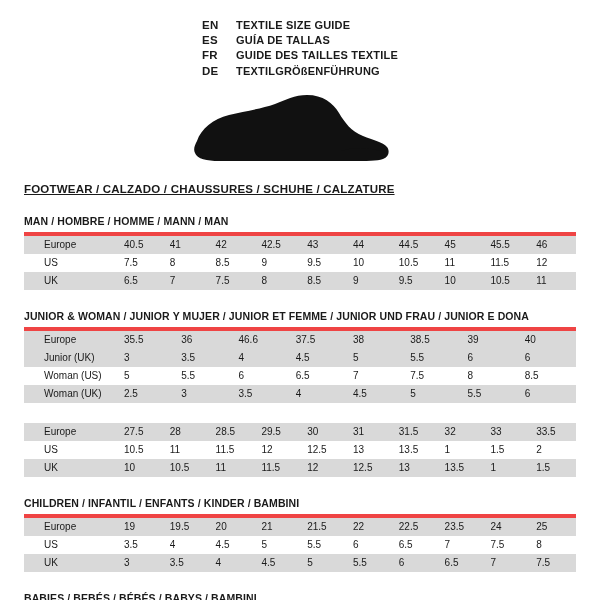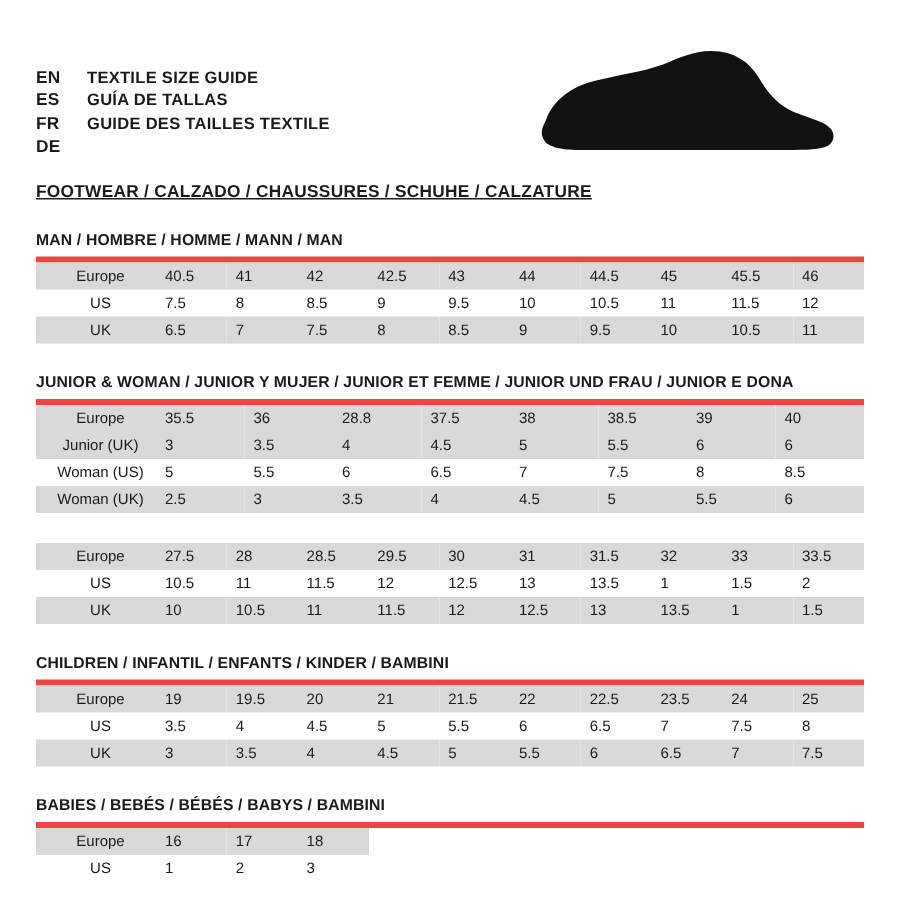--- a/index.html
+++ b/index.html
@@ -18,22 +18,23 @@
     position: relative;
     width: 600px;
     height: 600px;
     box-sizing: border-box;
     padding: 18px 24px 0 24px;
   }
 
   
   .header {
     display: flex;
-    align-items: flex-end;
+    align-items: center;
     justify-content: space-between;
+    flex-direction: column;
   }
   .lang-list {
     display: block;
   }
   .lang-row {
     display: flex;
     align-items: baseline;
     line-height: 1.32;
   }
   .lang-code {
@@ -87,22 +88,21 @@
     padding: 0 0 0 6px;
     text-align: left;
     vertical-align: middle;
     white-space: nowrap;
   }
   table.size tr.shaded td {
     background: #d9d9d9;
   }
   table.size td.label {
     width: 74px;
-    padding-left: 6px;
-    text-align: center;
+    padding-left: 20px;
   }
 </style>
 </head>
 <body>
 
 <div class="page">
 
   <div class="header">
     <div class="lang-list">
       <div class="lang-row">
@@ -112,20 +112,21 @@
       <div class="lang-row">
         <span class="lang-code">ES</span>
         <span class="lang-title">GUÍA DE TALLAS</span>
       </div>
       <div class="lang-row">
         <span class="lang-code">FR</span>
         <span class="lang-title">GUIDE DES TAILLES TEXTILE</span>
       </div>
       <div class="lang-row">
         <span class="lang-code">DE</span>
+        <span class="lang-title">TEXTILGRÖßENFÜHRUNG</span>
       </div>
     </div>
 
     <div class="shoe-wrap">
       <svg viewBox="0 0 200 78" width="200" height="78" aria-hidden="true">
         <path fill="#111111" d="M6 52 C10 40 22 30 38 26 C54 22 70 20 84 15 C94 11 104 6 116 6 C132 6 142 14 148 24 C154 34 160 42 172 47 C182 51 192 53 196 58 C199 62 198 68 192 70 C186 72 176 72 160 72 L28 72 C16 72 6 70 4 64 C2 60 4 56 6 52 Z"></path>
         <path fill="#111111" d="M150 62 C162 58 176 58 190 62 L190 68 L150 68 Z"></path>
       </svg>
     </div>
   </div>
@@ -180,21 +181,21 @@
   </div>
 
   <div class="block">
     <div class="block-title">JUNIOR &amp; WOMAN / JUNIOR Y MUJER / JUNIOR ET FEMME / JUNIOR UND FRAU / JUNIOR E DONA</div>
     <table class="size">
       <tbody>
         <tr class="shaded">
           <td class="label">Europe</td>
           <td>35.5</td>
           <td>36</td>
-          <td>28.8</td>
+          <td>46.6</td>
           <td>37.5</td>
           <td>38</td>
           <td>38.5</td>
           <td>39</td>
           <td>40</td>
         </tr>
         <tr class="shaded">
           <td class="label">Junior (UK)</td>
           <td>3</td>
           <td>3.5</td>

